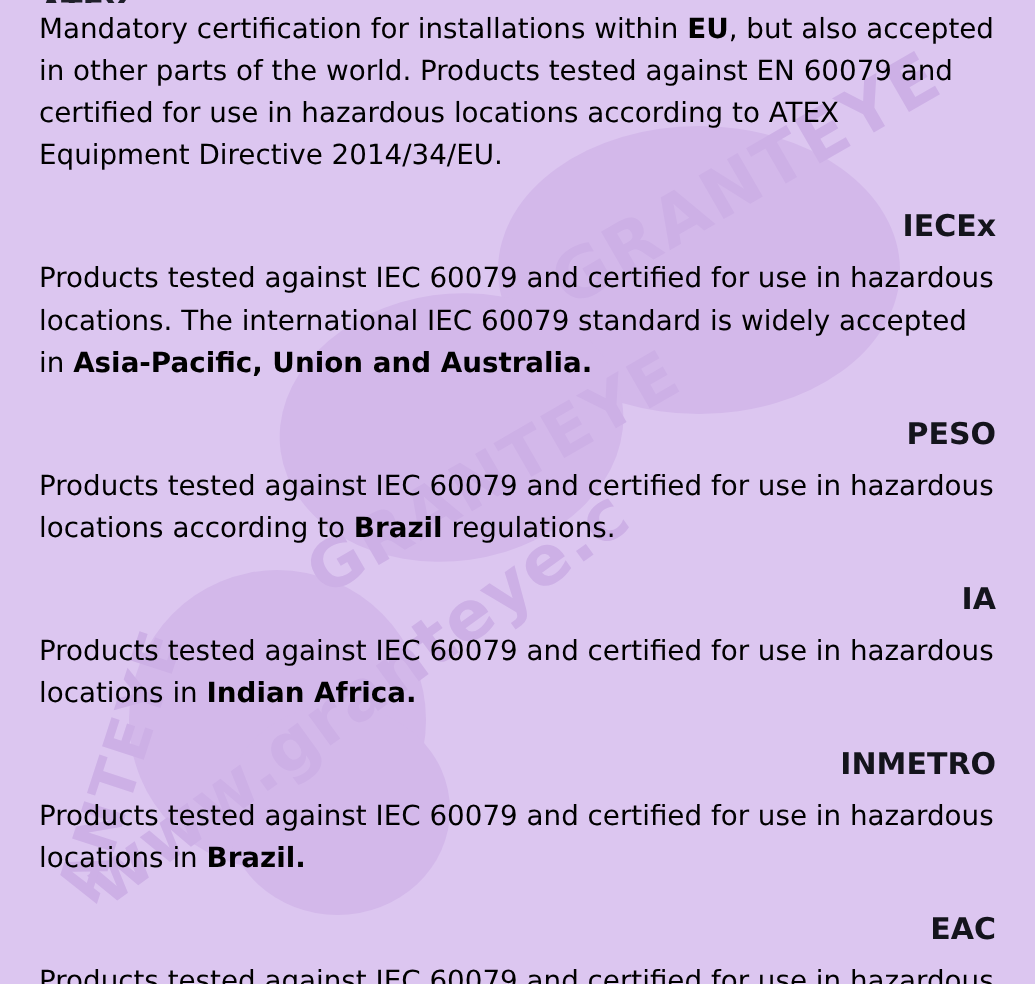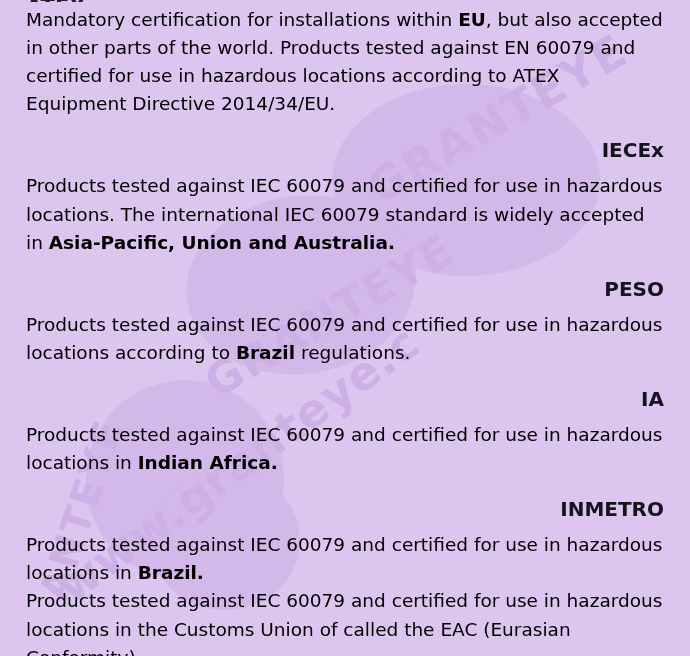--- a/index.html
+++ b/index.html
@@ -140,15 +140,16 @@
 
   <h3 class="section-heading">PESO</h3>
   <p class="section-body">Products tested against IEC 60079 and certified for use in hazardous locations according to <b>Brazil</b> regulations.</p>
 
   <h3 class="section-heading">IA</h3>
   <p class="section-body">Products tested against IEC 60079 and certified for use in hazardous locations in <b>Indian Africa.</b></p>
 
   <h3 class="section-heading">INMETRO</h3>
   <p class="section-body">Products tested against IEC 60079 and certified for use in hazardous locations in <b>Brazil.</b></p>
 
+  <h3 class="section-heading">EAC</h3>
   <p class="section-body last-body">Products tested against IEC 60079 and certified for use in hazardous locations in the Customs Union of  called the EAC (Eurasian Conformity).</p>
 
 </div>
 
 </body></html>

